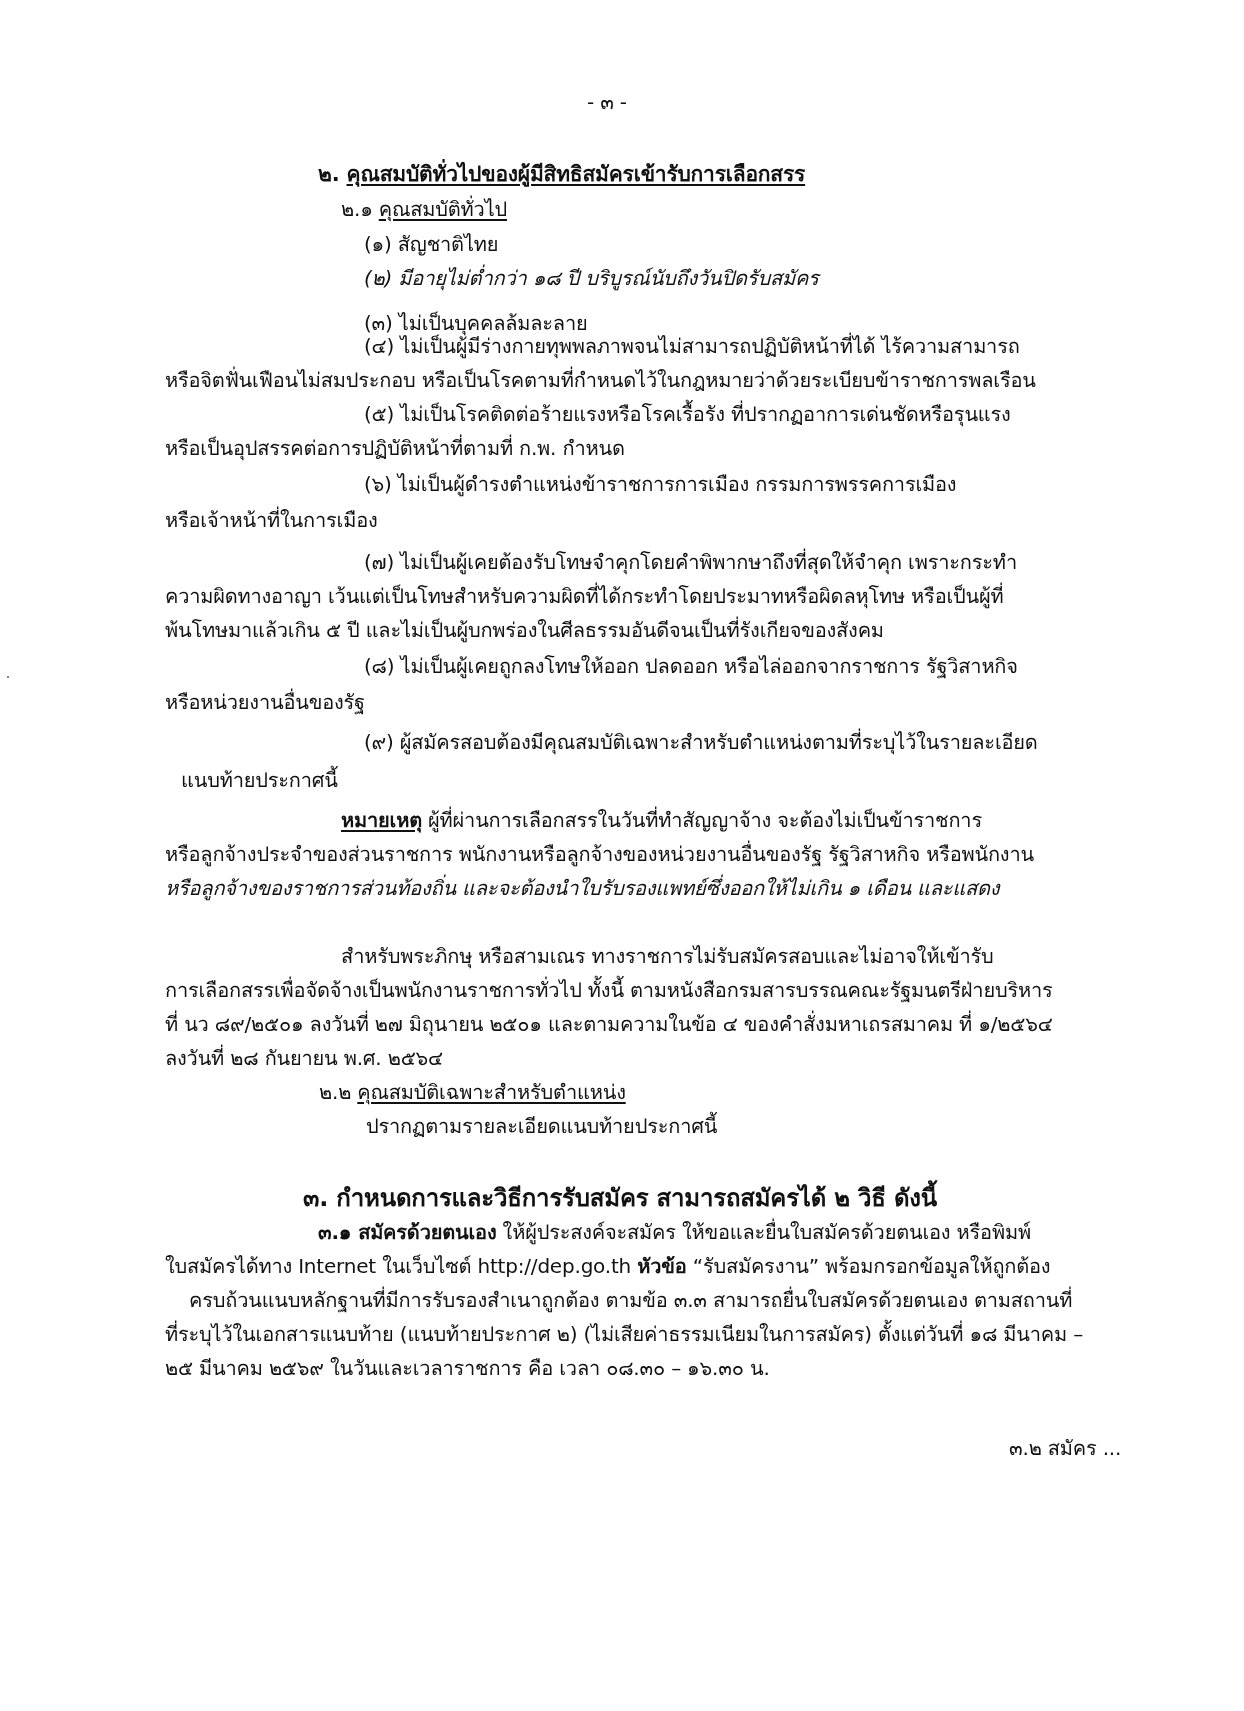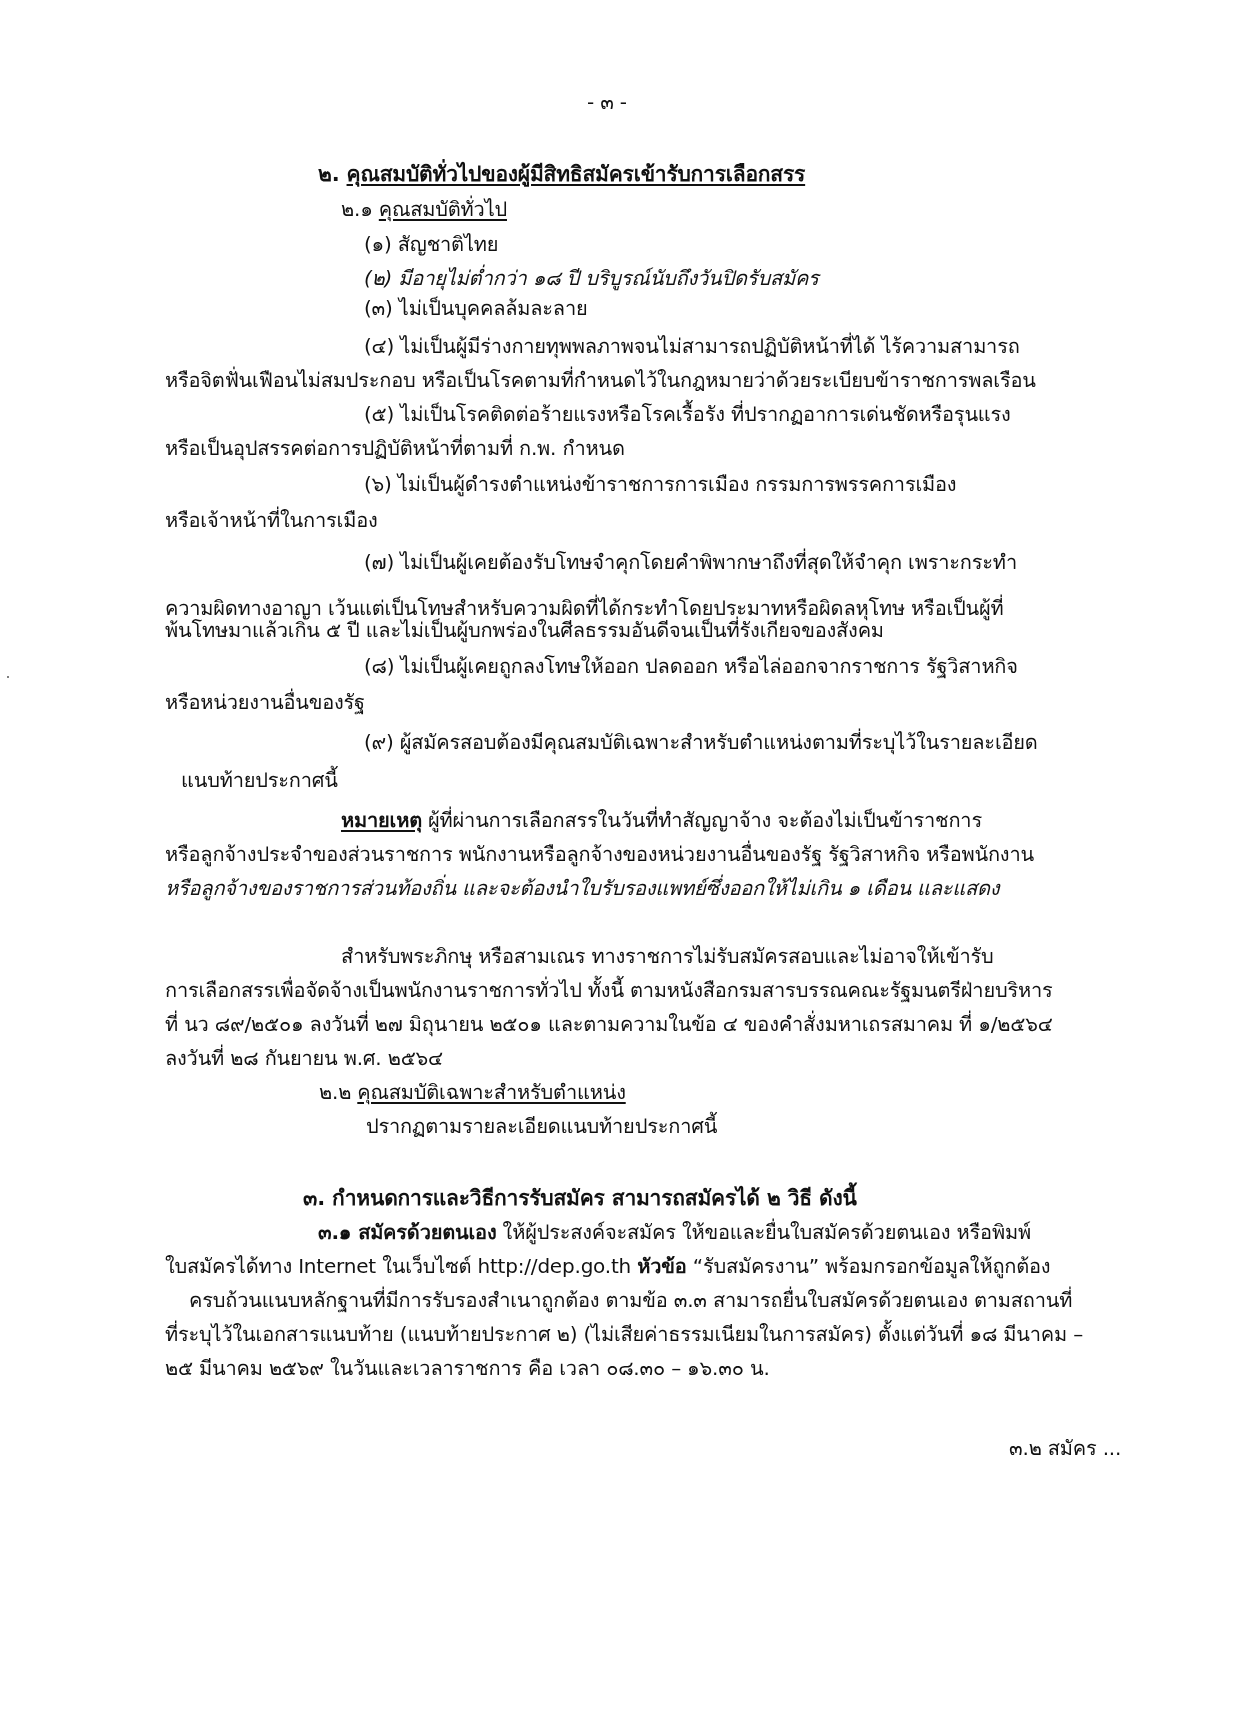--- a/index.html
+++ b/index.html
@@ -29,33 +29,33 @@
     <span class="u">คุณสมบัติทั่วไปของผู้มีสิทธิสมัครเข้ารับการเลือกสรร</span>
   </div>
 
   <div class="line" style="left:341px; top:195px;">
     <span>๒.๑</span>
     <span class="u">คุณสมบัติทั่วไป</span>
   </div>
 
   <div class="line" style="left:364px; top:230px;">(๑) สัญชาติไทย</div>
   <div class="line" style="left:364px; top:264px;font-style:italic;">(๒) มีอายุไม่ต่ำกว่า ๑๘ ปี บริบูรณ์นับถึงวันปิดรับสมัคร</div>
-  <div class="line" style="left:364px; top:294px;">(๓) ไม่เป็นบุคคลล้มละลาย</div>
+  <div class="line" style="left:364px; top:309px;">(๓) ไม่เป็นบุคคลล้มละลาย</div>
 
   <div class="line" style="left:364px; top:332px;">(๔) ไม่เป็นผู้มีร่างกายทุพพลภาพจนไม่สามารถปฏิบัติหน้าที่ได้ ไร้ความสามารถ</div>
   <div class="line" style="left:165px; top:366px;">หรือจิตฟั่นเฟือนไม่สมประกอบ หรือเป็นโรคตามที่กำหนดไว้ในกฎหมายว่าด้วยระเบียบข้าราชการพลเรือน</div>
 
   <div class="line" style="left:364px; top:400px;">(๕) ไม่เป็นโรคติดต่อร้ายแรงหรือโรคเรื้อรัง ที่ปรากฏอาการเด่นชัดหรือรุนแรง</div>
   <div class="line" style="left:165px; top:434px;">หรือเป็นอุปสรรคต่อการปฏิบัติหน้าที่ตามที่ ก.พ. กำหนด</div>
 
   <div class="line" style="left:364px; top:470px;">(๖) ไม่เป็นผู้ดำรงตำแหน่งข้าราชการการเมือง กรรมการพรรคการเมือง</div>
   <div class="line" style="left:165px; top:506px;">หรือเจ้าหน้าที่ในการเมือง</div>
 
   <div class="line" style="left:364px; top:548px;">(๗) ไม่เป็นผู้เคยต้องรับโทษจำคุกโดยคำพิพากษาถึงที่สุดให้จำคุก เพราะกระทำ</div>
-  <div class="line" style="left:165px; top:582px;margin-top:12px;">ความผิดทางอาญา เว้นแต่เป็นโทษสำหรับความผิดที่ได้กระทำโดยประมาทหรือผิดลหุโทษ หรือเป็นผู้ที่</div>
+  <div class="line" style="left:165px; top:582px;">ความผิดทางอาญา เว้นแต่เป็นโทษสำหรับความผิดที่ได้กระทำโดยประมาทหรือผิดลหุโทษ หรือเป็นผู้ที่</div>
   <div class="line" style="left:165px; top:616px;">พ้นโทษมาแล้วเกิน ๕ ปี และไม่เป็นผู้บกพร่องในศีลธรรมอันดีจนเป็นที่รังเกียจของสังคม</div>
 
   <div class="line" style="left:364px; top:652px;">(๘) ไม่เป็นผู้เคยถูกลงโทษให้ออก ปลดออก หรือไล่ออกจากราชการ รัฐวิสาหกิจ</div>
   <div class="line" style="left:165px; top:688px;">หรือหน่วยงานอื่นของรัฐ</div>
 
   <div class="line" style="left:364px; top:728px;">(๙) ผู้สมัครสอบต้องมีคุณสมบัติเฉพาะสำหรับตำแหน่งตามที่ระบุไว้ในรายละเอียด</div>
   <div class="line" style="left:157px; top:766px;margin-left:24px;">แนบท้ายประกาศนี้</div>
 
   <div class="line" style="left:165px; top:840px;">หรือลูกจ้างประจำของส่วนราชการ พนักงานหรือลูกจ้างของหน่วยงานอื่นของรัฐ รัฐวิสาหกิจ หรือพนักงาน</div>
   <div class="line" style="left:341px; top:806px;">
@@ -67,21 +67,21 @@
   <div class="line" style="left:165px; top:976px;">การเลือกสรรเพื่อจัดจ้างเป็นพนักงานราชการทั่วไป ทั้งนี้ ตามหนังสือกรมสารบรรณคณะรัฐมนตรีฝ่ายบริหาร</div>
   <div class="line" style="left:165px; top:1010px;">ที่ นว ๘๙/๒๕๐๑ ลงวันที่ ๒๗ มิถุนายน ๒๕๐๑ และตามความในข้อ ๔ ของคำสั่งมหาเถรสมาคม ที่ ๑/๒๕๖๔</div>
   <div class="line" style="left:165px; top:1044px;">ลงวันที่ ๒๘ กันยายน พ.ศ. ๒๕๖๔</div>
 
   <div class="line" style="left:319px; top:1078px;">
     <span>๒.๒</span>
     <span class="u">คุณสมบัติเฉพาะสำหรับตำแหน่ง</span>
   </div>
   <div class="line" style="left:366px; top:1112px;">ปรากฏตามรายละเอียดแนบท้ายประกาศนี้</div>
 
-  <div class="line b" style="left:303px; top:1184px; font-size:21px;">๓. กำหนดการและวิธีการรับสมัคร สามารถสมัครได้ ๒ วิธี ดังนี้</div>
+  <div class="line b" style="left:303px; top:1184px; font-size:24px;">๓. กำหนดการและวิธีการรับสมัคร สามารถสมัครได้ ๒ วิธี ดังนี้</div>
 
   <div class="line" style="left:318px; top:1218px;">
     <span class="b">๓.๑ สมัครด้วยตนเอง</span><span> ให้ผู้ประสงค์จะสมัคร ให้ขอและยื่นใบสมัครด้วยตนเอง หรือพิมพ์</span>
   </div>
   <div class="line" style="left:165px; top:1252px;">
     <span>ใบสมัครได้ทาง Internet ในเว็บไซต์ http://dep.go.th </span><span class="b">หัวข้อ</span><span> “รับสมัครงาน” พร้อมกรอกข้อมูลให้ถูกต้อง</span>
   </div>
   <div class="line" style="left:165px; top:1286px;margin-left:24px;">ครบถ้วนแนบหลักฐานที่มีการรับรองสำเนาถูกต้อง ตามข้อ ๓.๓ สามารถยื่นใบสมัครด้วยตนเอง ตามสถานที่</div>
   <div class="line" style="left:165px; top:1320px;">ที่ระบุไว้ในเอกสารแนบท้าย (แนบท้ายประกาศ ๒) (ไม่เสียค่าธรรมเนียมในการสมัคร) ตั้งแต่วันที่ ๑๘ มีนาคม –</div>
   <div class="line" style="left:165px; top:1354px;">๒๕ มีนาคม ๒๕๖๙ ในวันและเวลาราชการ คือ เวลา ๐๘.๓๐ – ๑๖.๓๐ น.</div>

